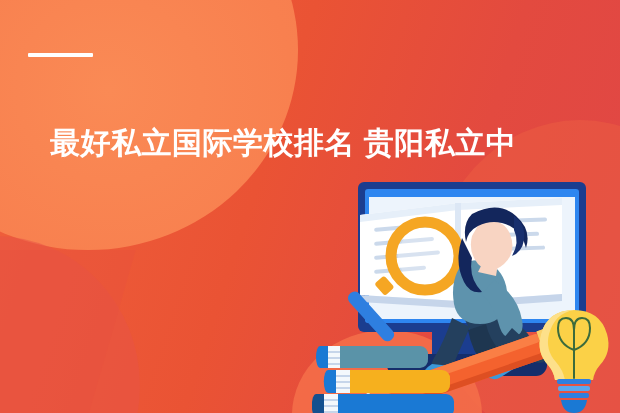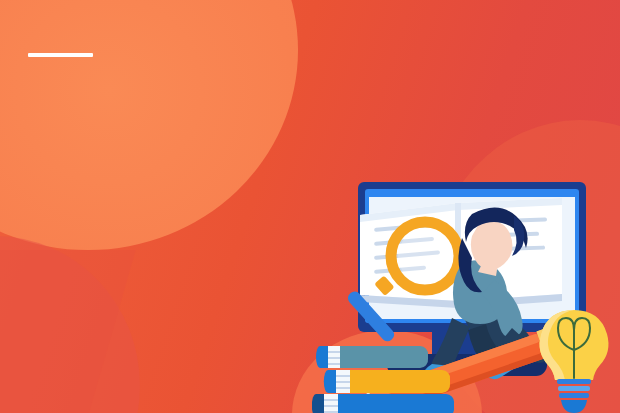--- a/index.html
+++ b/index.html
@@ -65,20 +65,21 @@
 <div id="banner">
 
   <div class="blob" id="blob-top-left"></div>
   <div class="blob" id="blob-right-glow"></div>
   <div class="blob" id="blob-bottom-left"></div>
   <div id="shard-left"></div>
   <div class="blob" id="blob-bottom-center"></div>
 
   <div id="rule"></div>
 
+  <h1 id="title">最好私立国际学校排名 贵阳私立中</h1>
 
   <div id="illustration">
     <svg viewBox="0 0 308 245" xmlns="http://www.w3.org/2000/svg">
 
       <g>
 
         <path d="M52 14 h216 a6 6 0 0 1 6 6 v138 a6 6 0 0 1 -6 6 h-216 a6 6 0 0 1 -6 -6 v-138 a6 6 0 0 1 6 -6 z" fill="#1B3D8F"></path>
 
         <rect x="53" y="21" width="214" height="134" rx="3" fill="#2E86F0"></rect>
 

